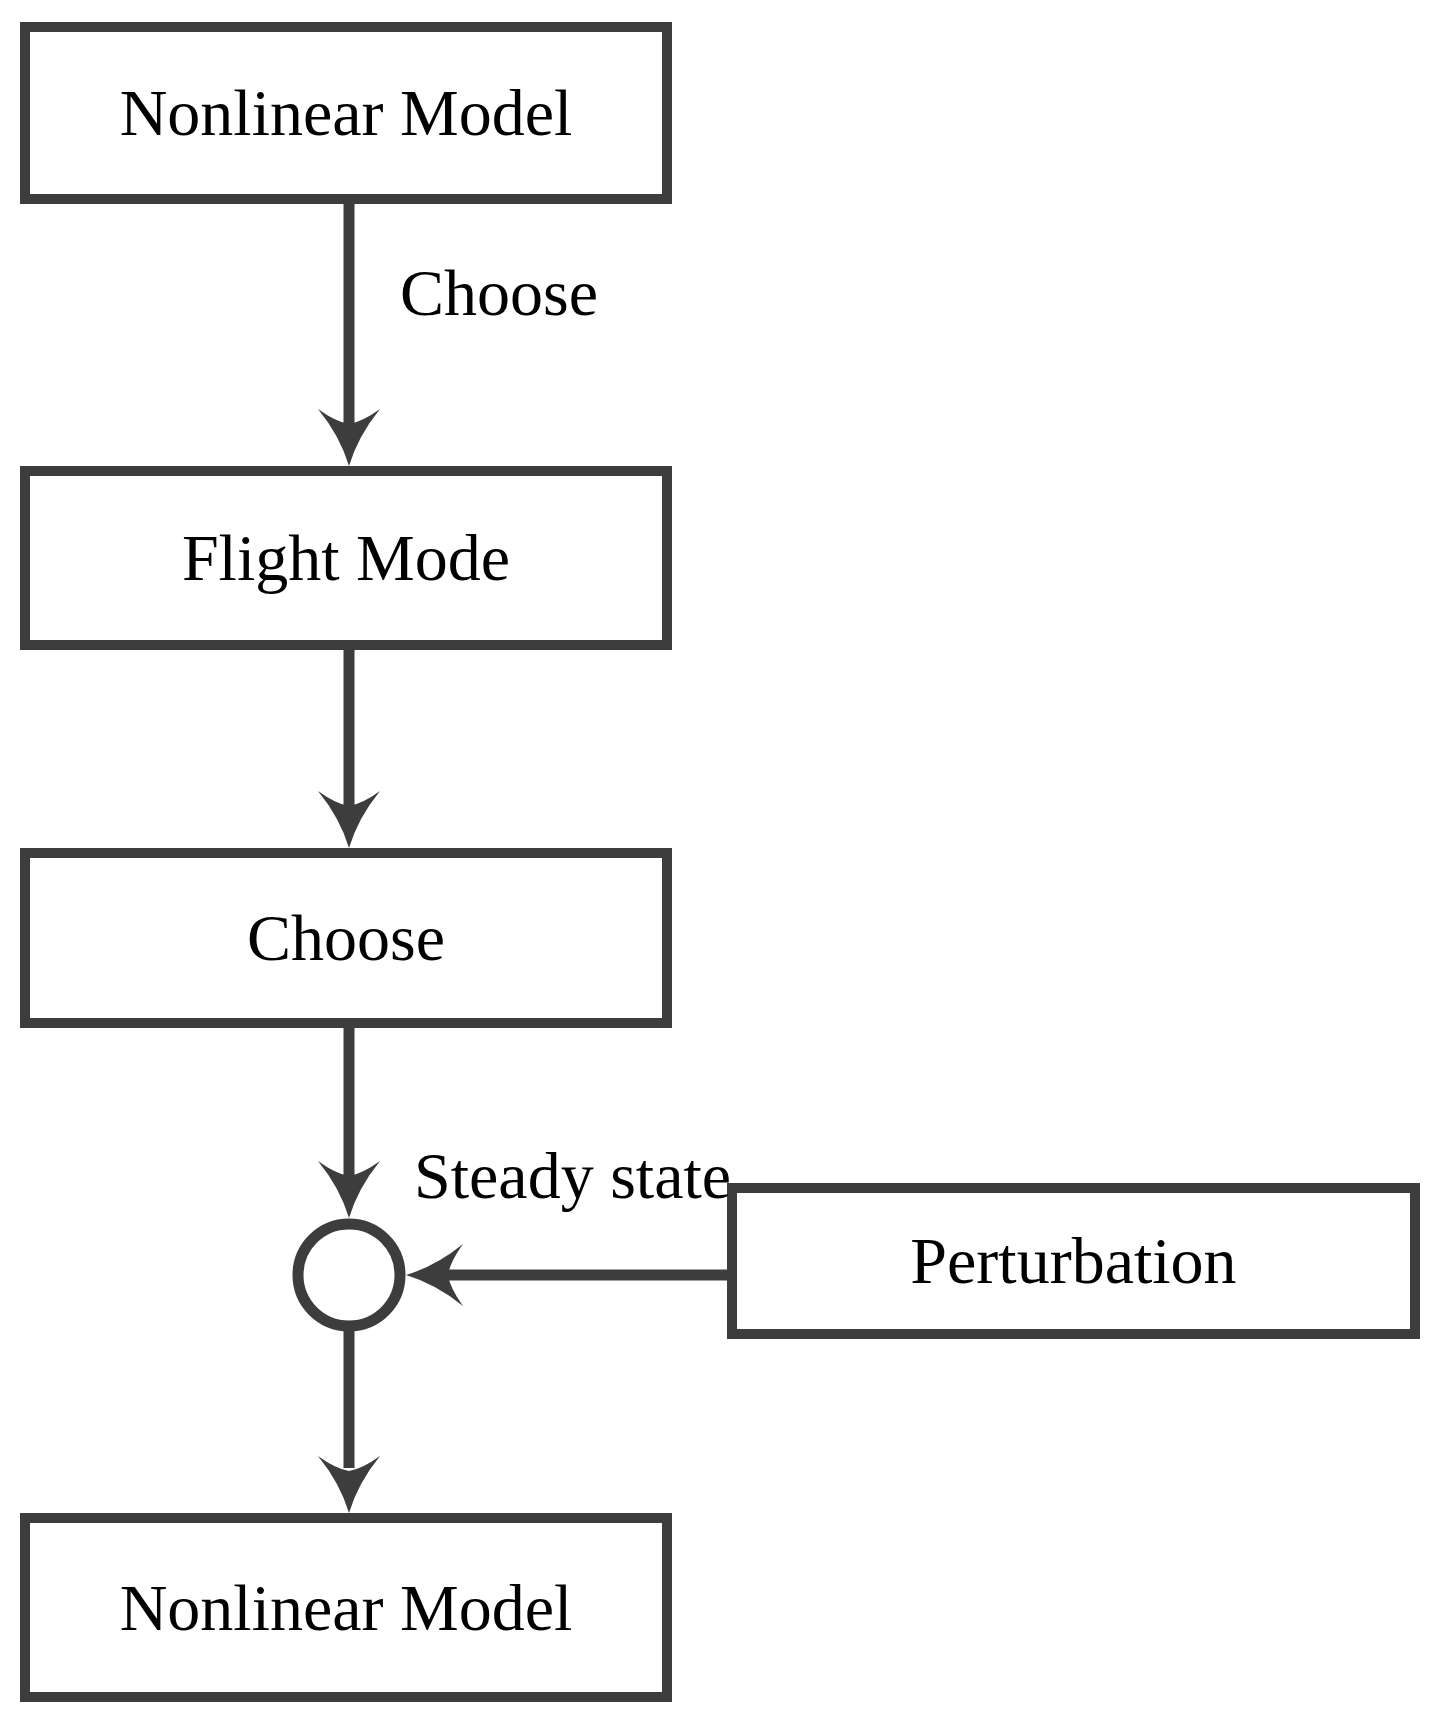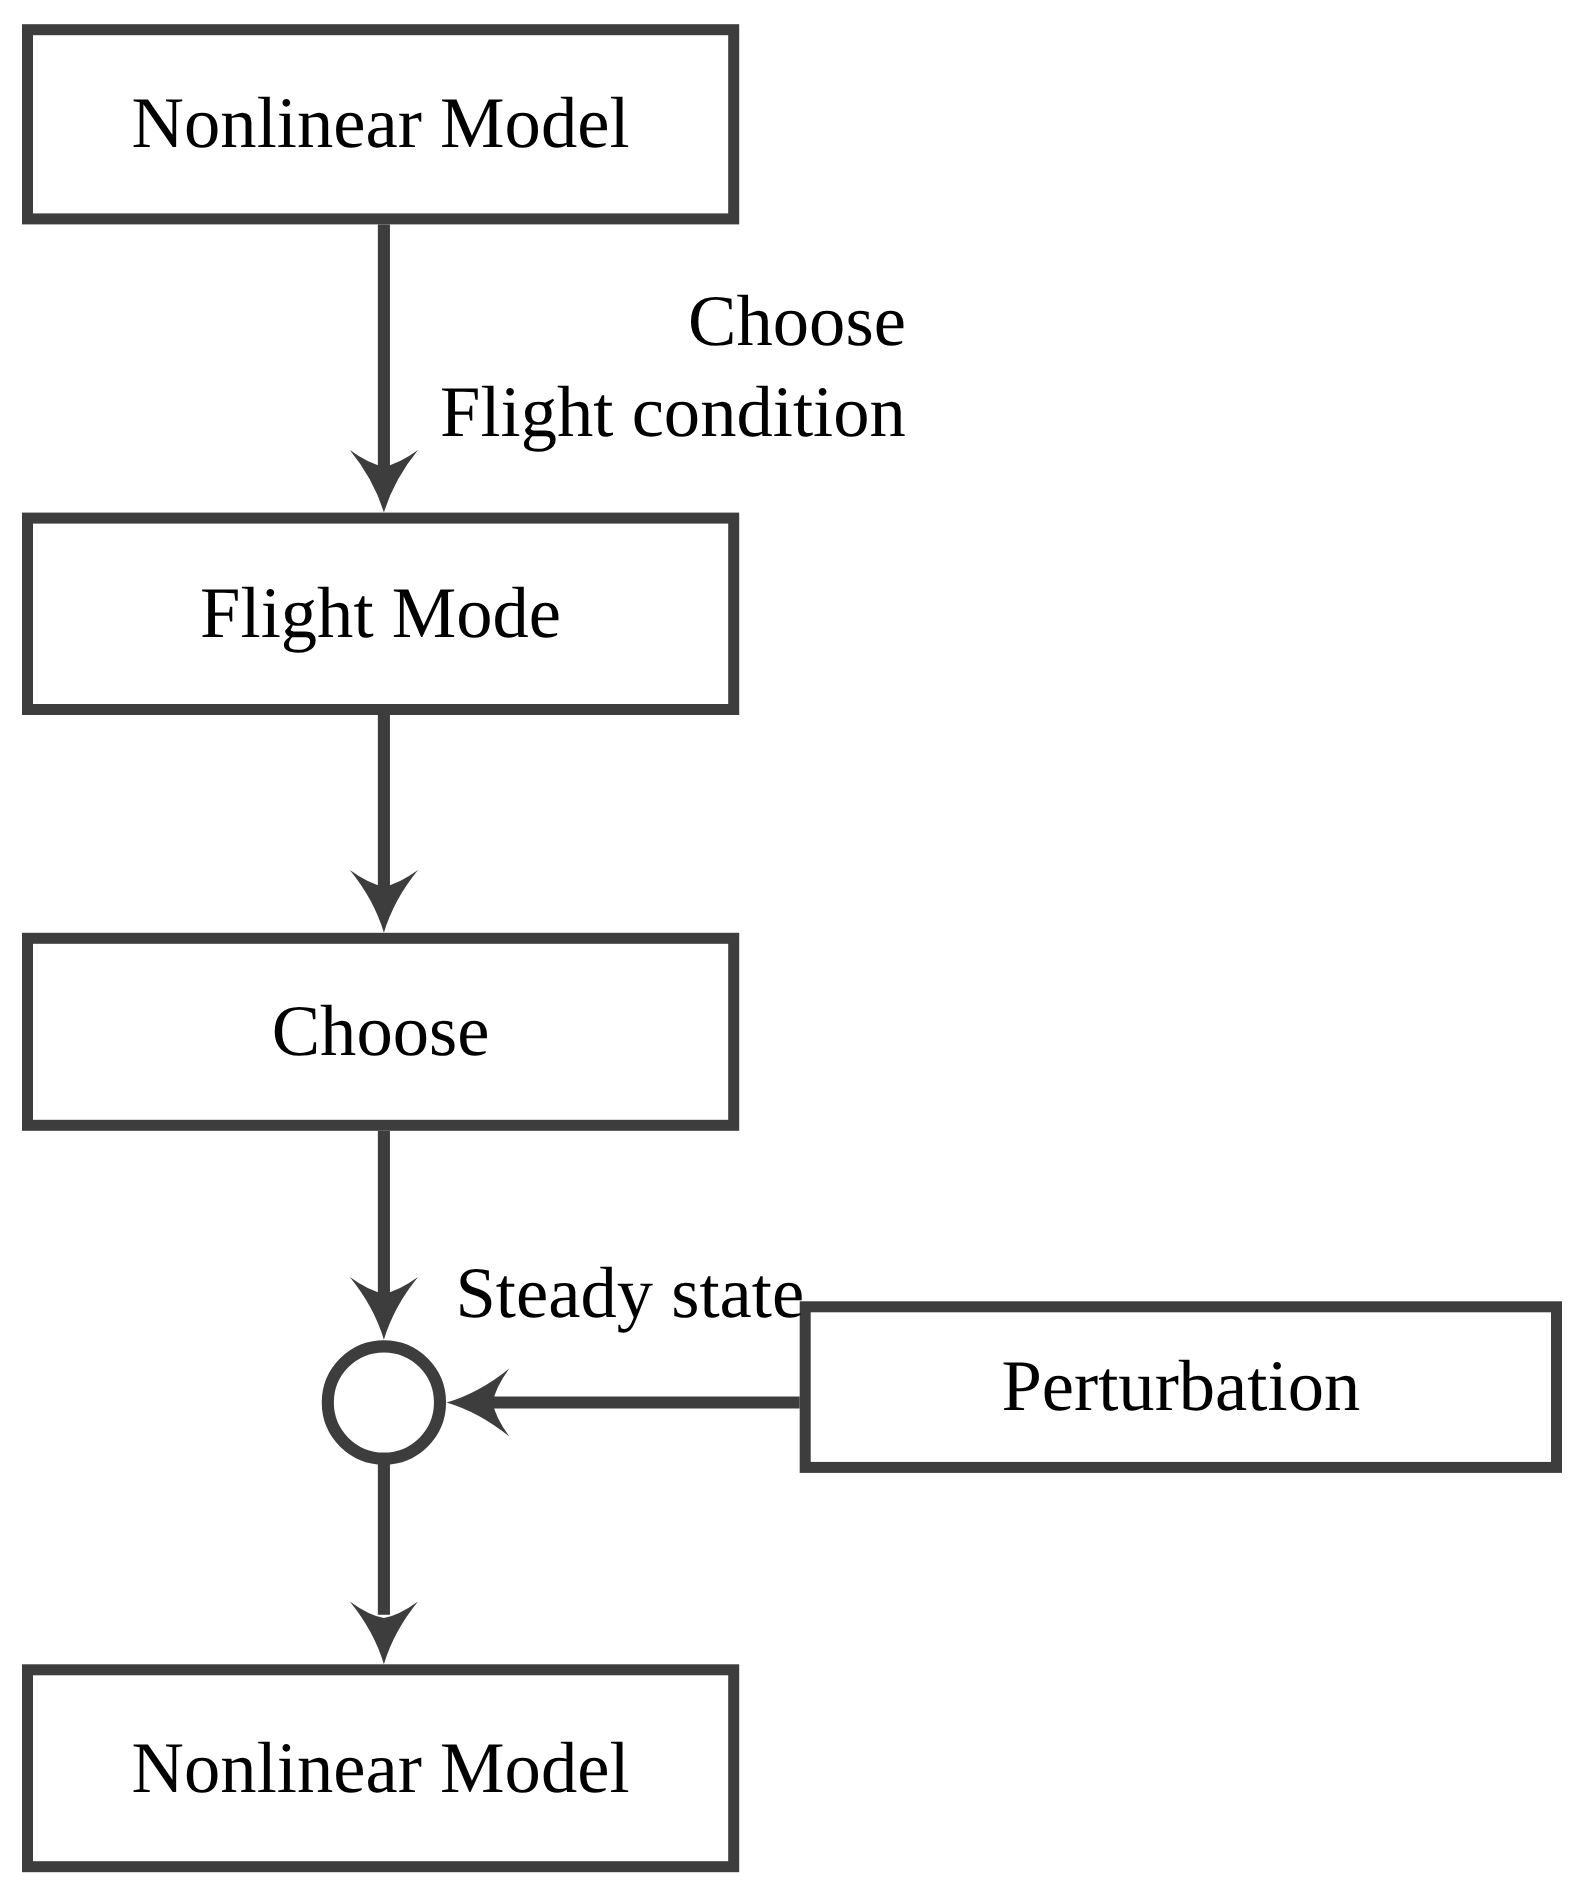--- a/index.html
+++ b/index.html
@@ -110,20 +110,19 @@
   <div class="node-box" style="left:727px; top:1183px; width:693px; height:156px;">
     <span>Perturbation</span>
   </div>
 
   <div class="node-box" style="left:20px; top:1513px; width:652px; height:189px;">
     <span>Nonlinear Model</span>
   </div>
 
   <div class="edge-label" style="left:400px; top:252px;">
     <span>Choose</span>
-    <span>Flight condition</span>
   </div>
 
   <div class="edge-label" style="left:414px; top:1102px;margin-top:33px;">
     <span>Steady state</span>
   </div>
 
 </div>
 
 </body></html>

